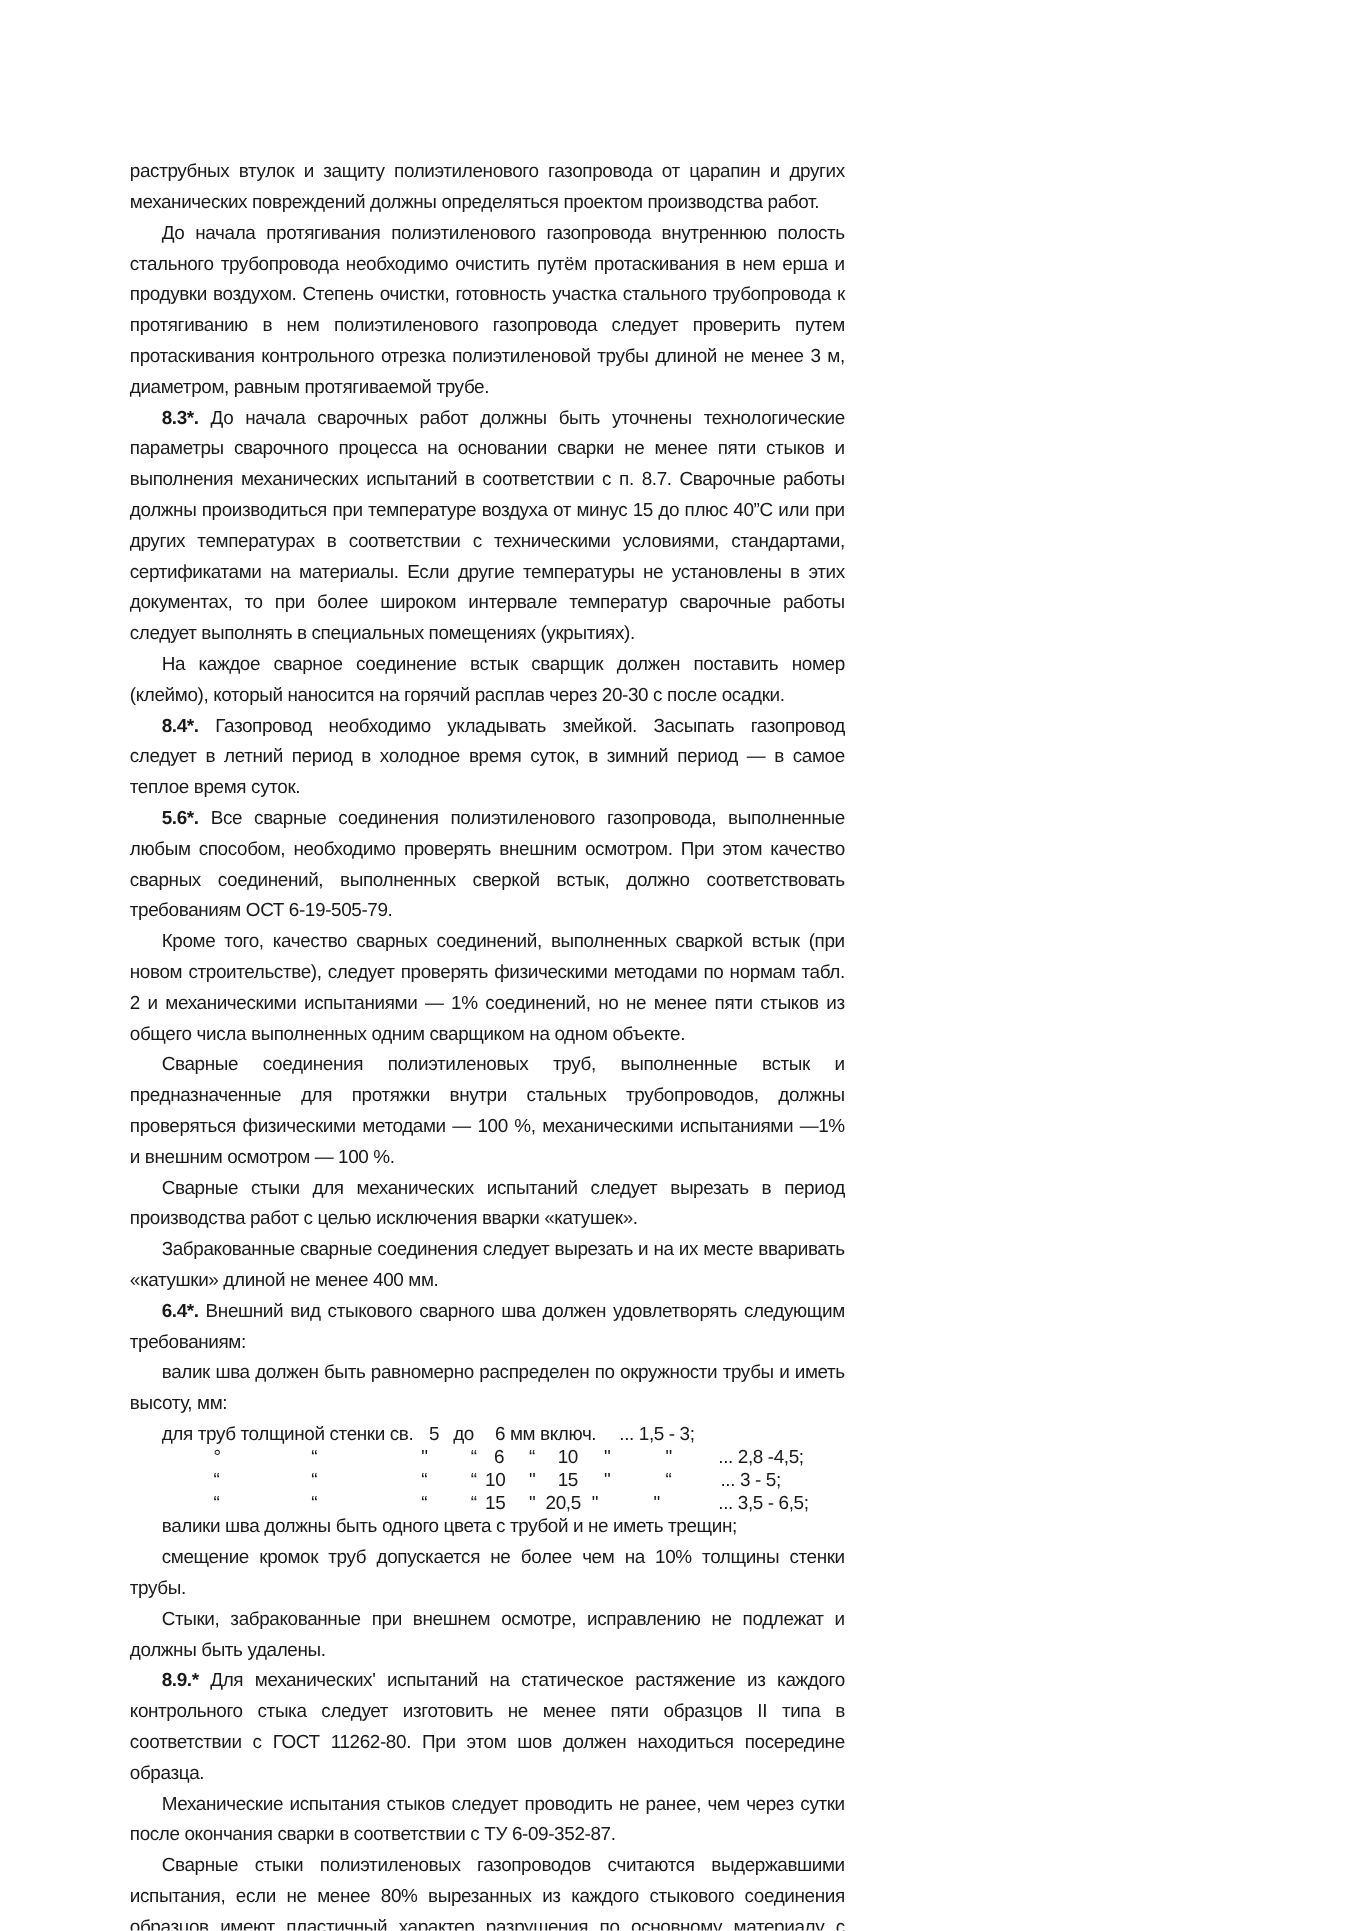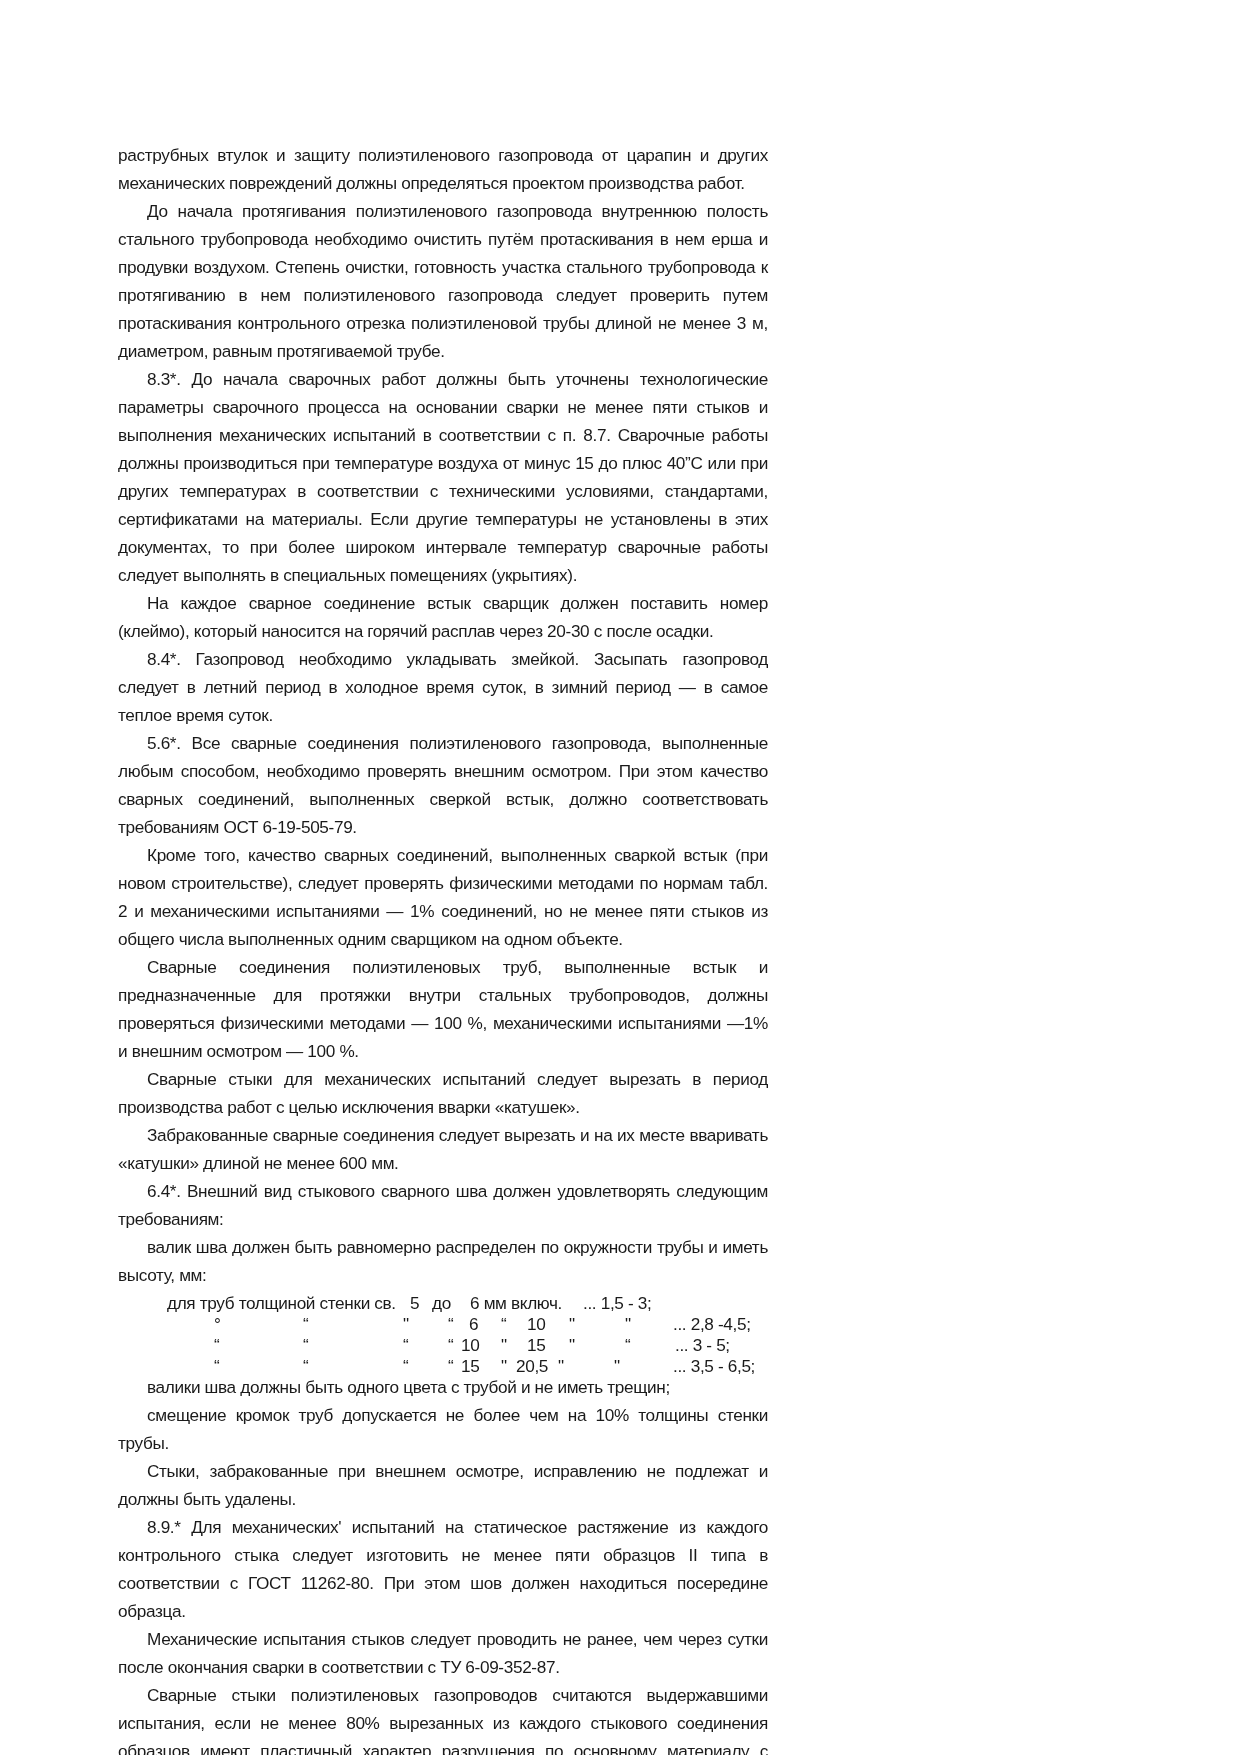--- a/index.html
+++ b/index.html
@@ -16,24 +16,24 @@
   }
   .p {
     margin: 0;
     text-align: justify;
     text-indent: 29px;
     letter-spacing: -0.35px;
     word-spacing: 0px;
     transform-origin: left top;
   }
   .p.noindent { text-indent: 0; }
-  .p b { font-weight: normal; }
+  .p b { font-weight: bold; }
   .tbl { margin: 0; padding: 0; }
   .tbl-row { position: relative; height: 20.9px; white-space: nowrap; letter-spacing: -0.35px; }
-  .tbl-row span { position: absolute; top: 0; margin-left: 20px; }
+  .tbl-row span { position: absolute; top: 0; }
 </style>
 </head>
 <body>
 
 <div class="page">
 
   <p class="p noindent"><span>раструбных втулок и защиту полиэтиленового газопровода от царапин и других механических повреждений должны определяться проектом производства работ.</span></p>
 
   <p class="p"><span>До начала протягивания полиэтиленового газопровода внутреннюю полость стального трубопровода необходимо очистить путём протаскивания в нем ерша и продувки воздухом. Степень очистки, готовность участка стального трубопровода к протягиванию  в нем полиэтиленового газопровода следует проверить путем протаскивания контрольного отрезка полиэтиленовой трубы длиной не менее 3 м, диаметром, равным протягиваемой трубе.</span></p>
 
@@ -46,21 +46,21 @@
 
 
   <p class="p"><b>5.6*.</b><span> Все сварные соединения полиэтиленового газопровода, выполненные любым способом, необходимо проверять внешним осмотром. При этом качество сварных соединений, выполненных сверкой встык, должно соответствовать требованиям ОСТ 6-19-505-79.</span></p>
 
   <p class="p"><span>Кроме того, качество сварных соединений, выполненных сваркой встык (при новом строительстве), следует проверять физическими методами по нормам табл. 2 и механическими испытаниями — 1% соединений, но не менее пяти стыков из общего числа выполненных одним сварщиком на одном объекте.</span></p>
 
   <p class="p"><span>Сварные соединения полиэтиленовых труб, выполненные встык и предназначенные для протяжки внутри стальных трубопроводов, должны проверяться физическими методами — 100 %, механическими испытаниями —1% и внешним осмотром — 100 %.</span></p>
 
   <p class="p"><span>Сварные стыки для механических испытаний следует вырезать в период производства работ с целью исключения вварки «катушек».</span></p>
 
-  <p class="p"><span>Забракованные сварные соединения следует вырезать и на их месте вваривать «катушки» длиной не менее 600 мм.</span></p>
+  <p class="p"><span>Забракованные сварные соединения следует вырезать и на их месте вваривать «катушки» длиной не менее 400 мм.</span></p>
 
   <p class="p"><b>6.4*.</b><span> Внешний вид стыкового сварного шва должен удовлетворять следующим требованиям:</span></p>
 
   <p class="p"><span>валик шва должен быть равномерно распределен по окружности трубы и иметь высоту, мм:</span></p>
 
   <div class="tbl">
     <div class="tbl-row">
       <span style="left:29px">для труб толщиной стенки св.</span>
       <span style="left:272px">5</span>
       <span style="left:294px">до</span>

